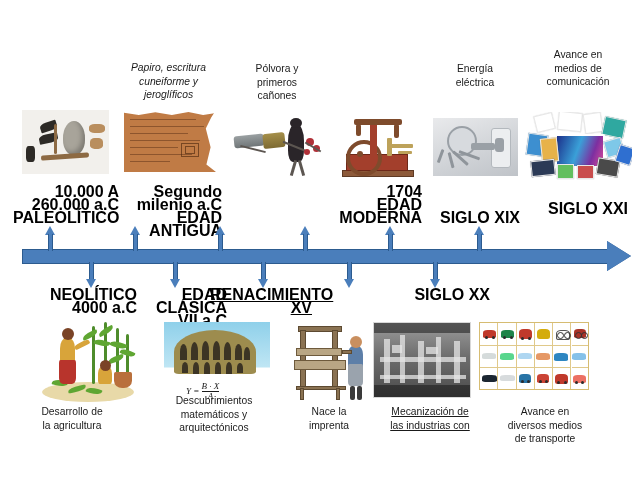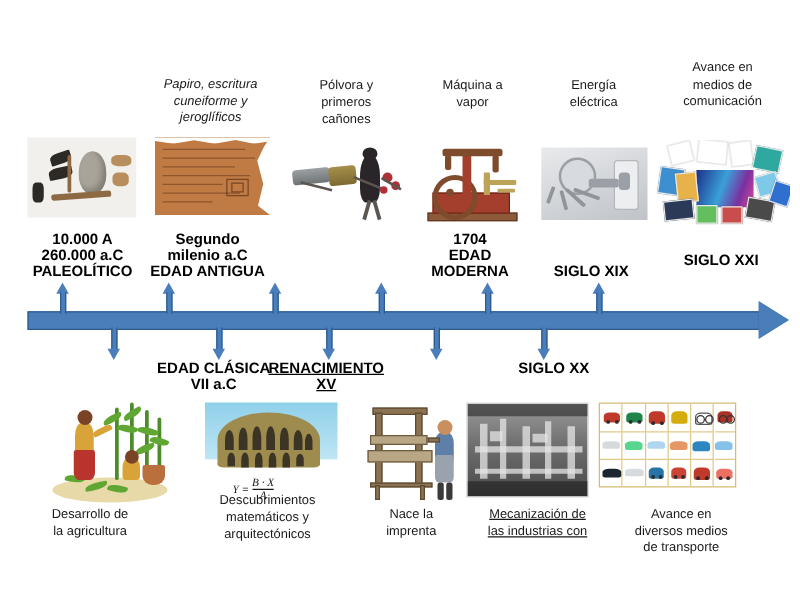--- a/index.html
+++ b/index.html
@@ -23,22 +23,22 @@
   .cap {
     position: absolute;
     text-align: center;
     font-size: 10.3px;
     line-height: 13.5px;
     color: #1a1a1a;
     white-space: pre-line;
   }
   .era {
     position: absolute;
-    text-align: center;
-    font-size: 12px;
+    text-align: right;
+    font-size: 16px;
     line-height: 13px;
     font-weight: bold;
     color: #000000;
     white-space: pre-line;
   }
 
   
   .axis-bar {
     position: absolute;
     left: 22px;
@@ -386,22 +386,20 @@
 <body>
 
 <div class="stage">
 
   <div class="cap" style="left:111px; top:61px; width:115px;font-style:italic;">Papiro, escritura
 cuneiforme y
 jeroglíficos</div>
   <div class="cap" style="left:229px; top:62px; width:96px;">Pólvora y
 primeros
 cañones</div>
-  <div class="cap" style="left:329px; top:62px; width:98px;">Máquina a
-vapor</div>
   <div class="cap" style="left:431px; top:62px; width:88px;">Energía
 eléctrica</div>
   <div class="cap" style="left:525px; top:48px; width:106px;">Avance en
 medios de
 comunicación</div>
 
   <div class="pic p-tools" style="left:22px; top:110px; width:87px; height:64px;">
     <div class="blade" style="left:18px; top:12px; width:17px; height:9px; transform:rotate(-18deg);"></div>
     <div class="blade" style="left:17px; top:24px; width:19px; height:9px; transform:rotate(-12deg);"></div>
     <div class="stone" style="left:41px; top:11px; width:22px; height:34px;"></div>
@@ -536,20 +534,22 @@
   </div>
   <div class="tick down" style="left:344px; top:262px; height:26px;">
     <div class="shaft" style="height:18px;"></div>
       <div class="head"></div>
   </div>
   <div class="tick down" style="left:430px; top:262px; height:26px;">
     <div class="shaft" style="height:18px;"></div>
       <div class="head"></div>
   </div>
 
+  <div class="era" style="left:37px; top:288px; width:100px;">NEOLÍTICO
+4000 a.C</div>
   <div class="era" style="left:115px; top:288px; width:112px;">EDAD CLÁSICA
 VII a.C</div>
   <div class="era" style="left:210px; top:288px; width:102px;text-decoration:underline;">RENACIMIENTO
 XV</div>
   <div class="era" style="left:396px; top:288px; width:94px;">SIGLO XX</div>
 
   <div class="pic p-agri" style="left:38px; top:316px; width:100px; height:88px;">
     <div class="ground" style="left:4px; top:66px; width:92px; height:20px;"></div>
     <div class="stalk" style="left:54px; top:10px; width:3px; height:58px;"></div>
     <div class="stalk" style="left:66px; top:6px; width:3px; height:62px;"></div>

